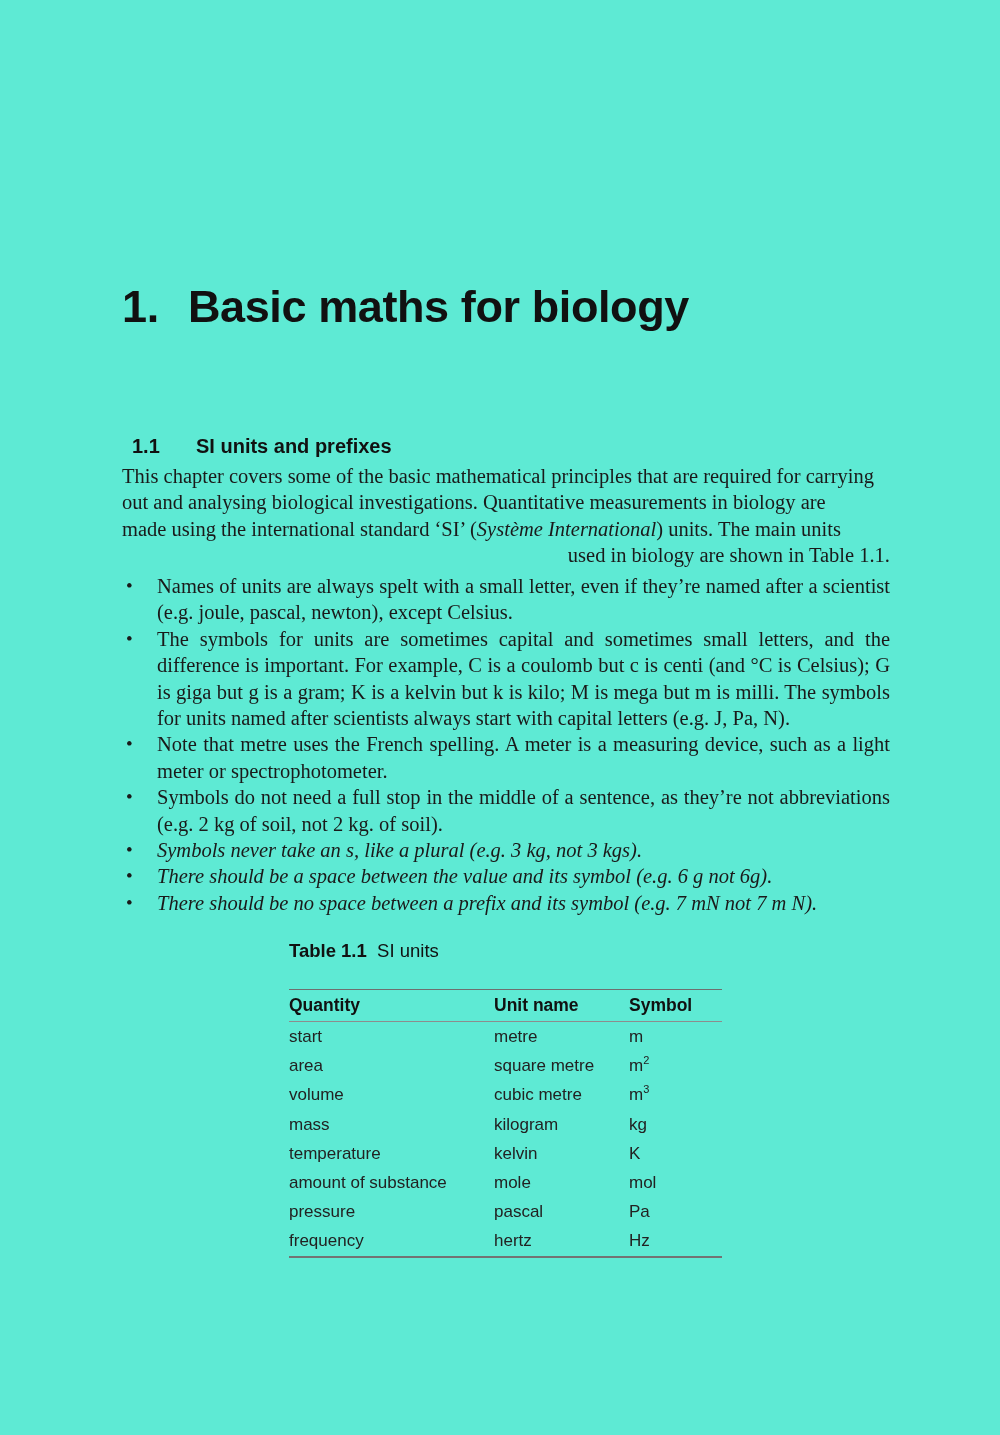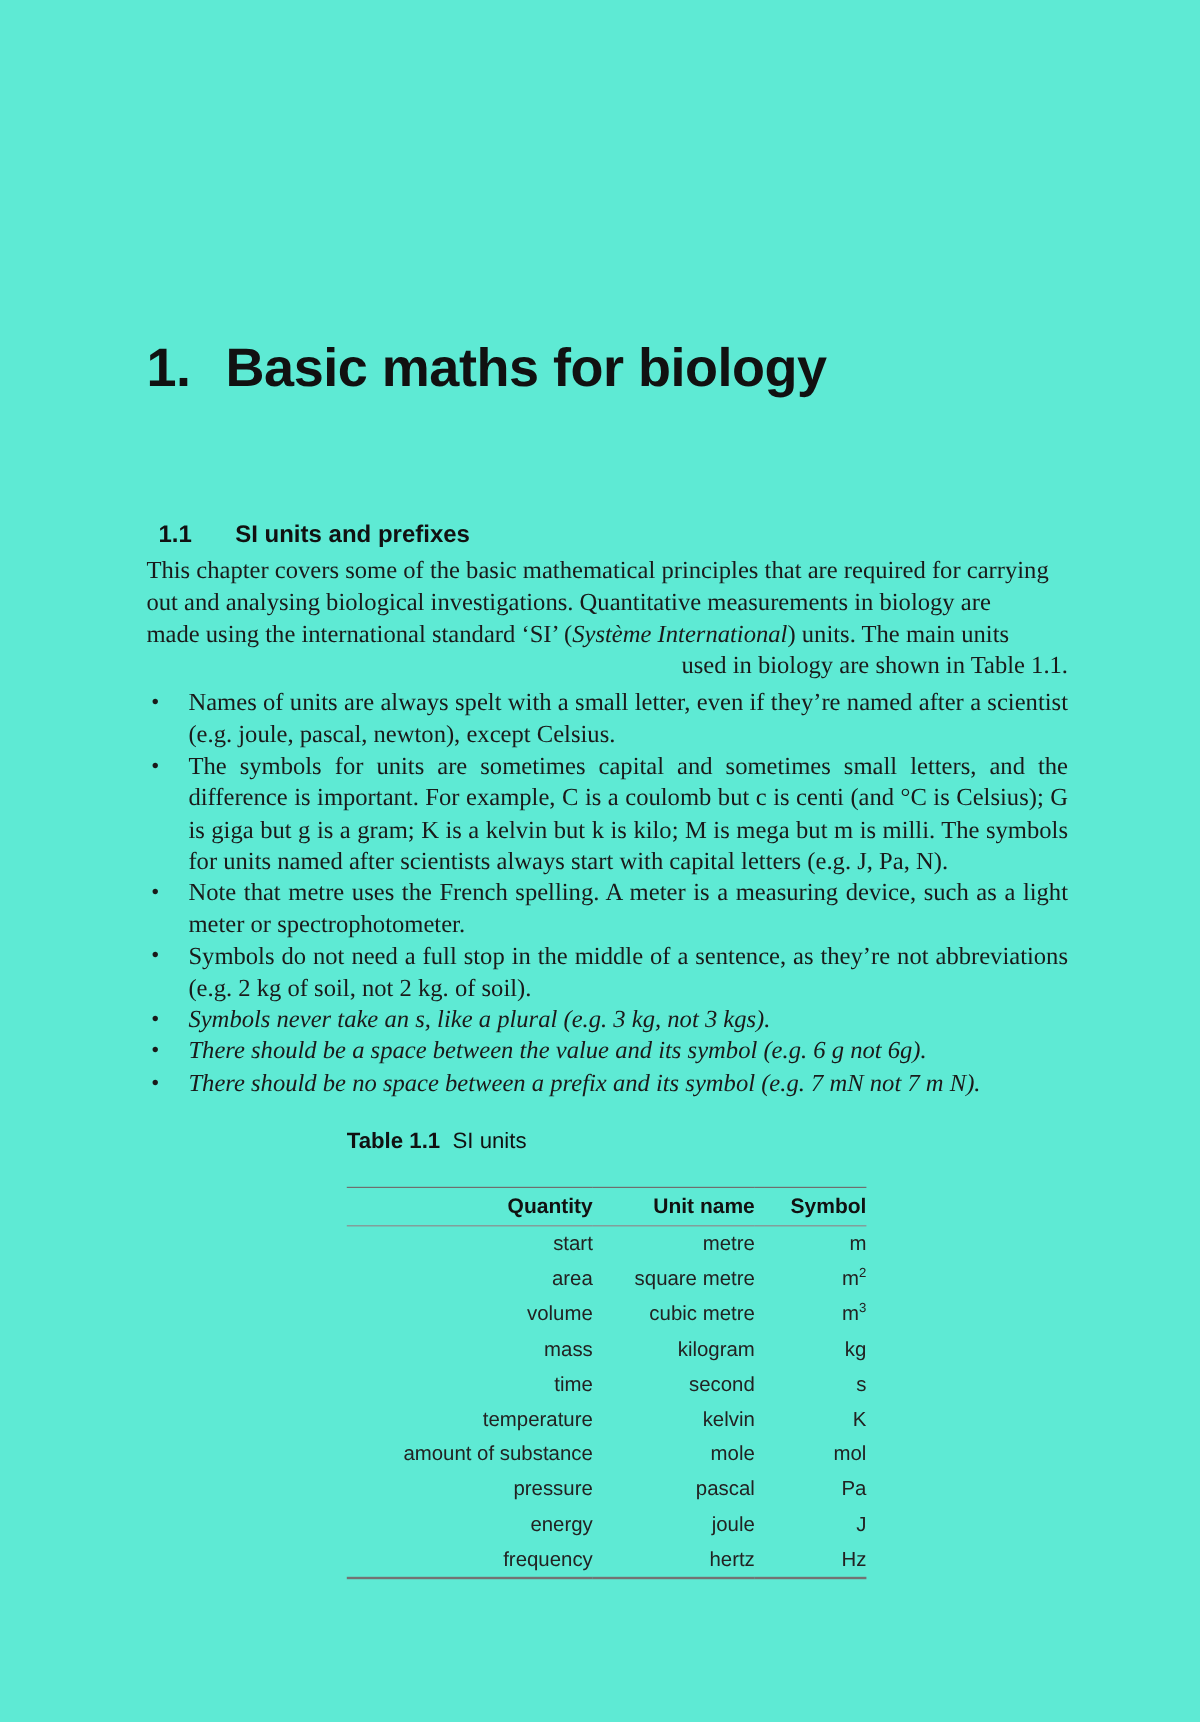--- a/index.html
+++ b/index.html
@@ -127,21 +127,21 @@
   .table-caption .cap-text {
     font-weight: normal;
   }
   table.si-table {
     border-collapse: collapse;
     width: 433px;
     table-layout: fixed;
   }
   table.si-table th,
   table.si-table td {
-    text-align: right;
+    text-align: left;
     padding: 0;
     vertical-align: baseline;
     color: #222222;
   }
   table.si-table th {
     font-size: 17.5px;
     font-weight: bold;
     color: #111111;
     height: 31px;
     line-height: 31px;
@@ -247,45 +247,35 @@
           <td>volume</td>
           <td>cubic metre</td>
           <td><span>m</span><sup>3</sup></td>
         </tr>
         <tr>
           <td>mass</td>
           <td>kilogram</td>
           <td><span>kg</span><sup></sup></td>
         </tr>
         <tr>
-          <td>time</td>
-          <td>second</td>
-          <td><span>s</span><sup></sup></td>
-        </tr>
-        <tr>
           <td>temperature</td>
           <td>kelvin</td>
           <td><span>K</span><sup></sup></td>
         </tr>
         <tr>
           <td>amount of substance</td>
           <td>mole</td>
           <td><span>mol</span><sup></sup></td>
         </tr>
         <tr>
           <td>pressure</td>
           <td>pascal</td>
           <td><span>Pa</span><sup></sup></td>
         </tr>
         <tr>
-          <td>energy</td>
-          <td>joule</td>
-          <td><span>J</span><sup></sup></td>
-        </tr>
-        <tr>
           <td>frequency</td>
           <td>hertz</td>
           <td><span>Hz</span><sup></sup></td>
         </tr>
       </tbody>
     </table>
   </div>
 
 </div>
 

